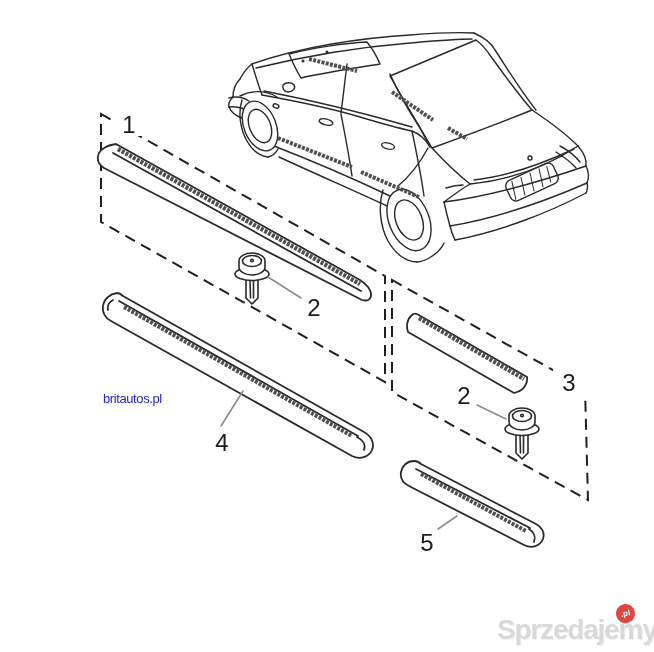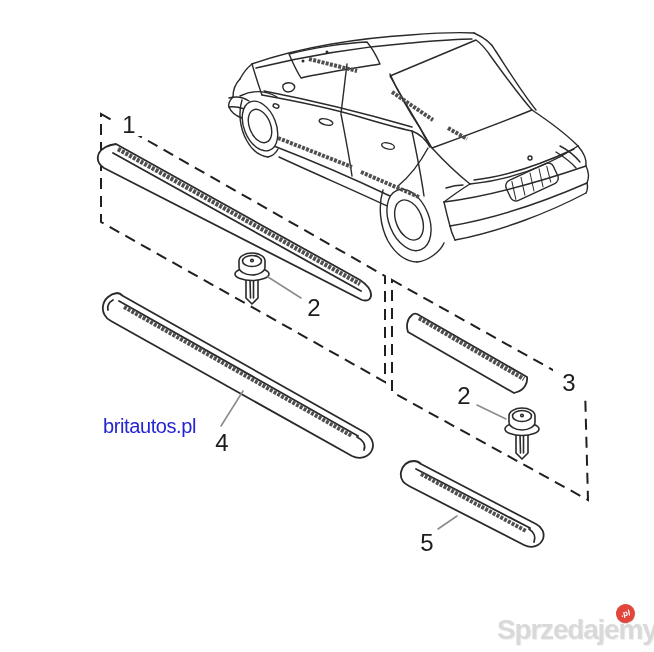--- a/index.html
+++ b/index.html
@@ -6,22 +6,22 @@
   body{background:#888;font-family:"Liberation Sans",sans-serif;}
   .stage{
     position:relative;width:654px;height:652px;background:#ffffff;overflow:hidden;
   }
   .stage svg{position:absolute;left:0;top:0;}
   svg text.part-label{
     font-family:"Liberation Sans",sans-serif;
     font-size:24px;
   }
   .wm-left{
-    position:absolute;left:103px;top:415px;
-    color:#2424d4;font-size:20px;letter-spacing:-0.4px;
+    position:absolute;left:103px;top:391px;
+    color:#2424d4;font-size:13px;letter-spacing:-0.4px;
     white-space:nowrap;
   }
   .wm-right{
     position:absolute;left:497px;top:610px;width:150px;height:40px;
   }
   .wm-right .wm-text{
     position:absolute;left:0;top:4px;
     color:#d9d9d9;font-size:28px;font-weight:700;letter-spacing:-1.2px;
     text-shadow:1px 1px 0 #f0f0f0;
     white-space:nowrap;

